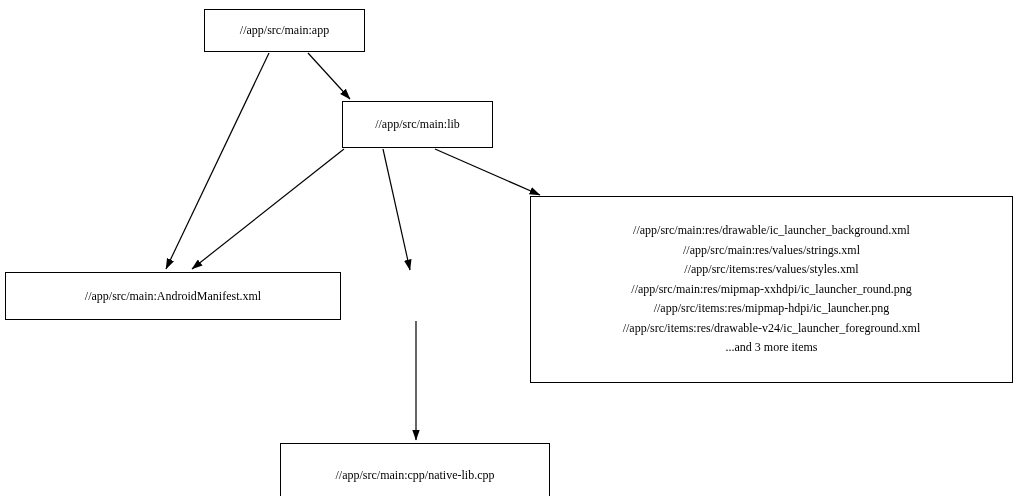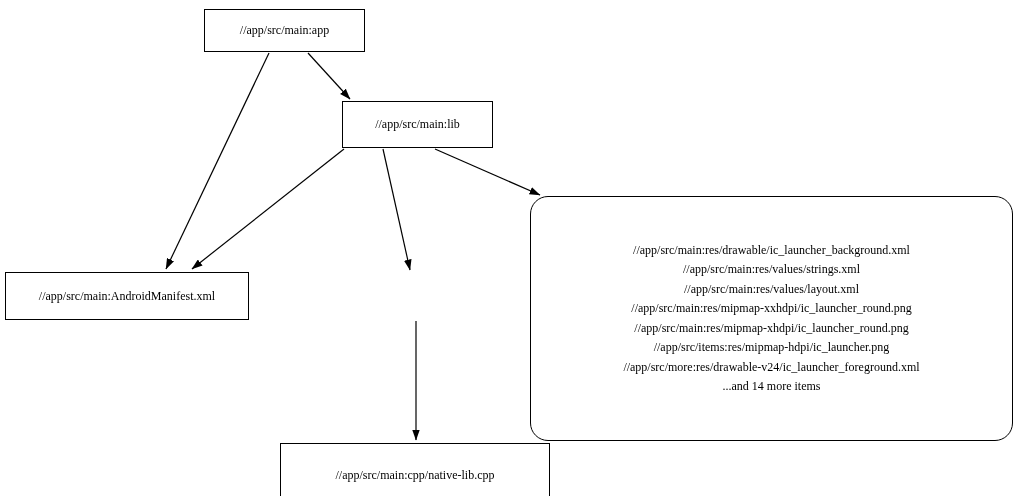--- a/index.html
+++ b/index.html
@@ -67,33 +67,32 @@
   </svg>
 
   <div class="node" style="left:204px; top:9px; width:161px; height:43px;">
     <span>//app/src/main:app</span>
   </div>
 
   <div class="node" style="left:302px; top:101px; width:151px; height:47px;margin-left:40px;">
     <span>//app/src/main:lib</span>
   </div>
 
-  <div class="node" style="left:5px; top:272px; width:244px; height:48px;">
+  <div class="node" style="left:5px; top:272px; width:336px; height:48px;">
     <span>//app/src/main:AndroidManifest.xml</span>
   </div>
 
 
-  <div class="node multiline" style="left:530px; top:196px; width:483px; height:245px;border-radius:18px;">
+  <div class="node multiline" style="left:530px; top:196px; width:483px; height:187px;">
     <div>//app/src/main:res/drawable/ic_launcher_background.xml</div>
     <div>//app/src/main:res/values/strings.xml</div>
-    <div>//app/src/main:res/values/layout.xml</div>
+    <div>//app/src/items:res/values/styles.xml</div>
     <div>//app/src/main:res/mipmap-xxhdpi/ic_launcher_round.png</div>
-    <div>//app/src/main:res/mipmap-xhdpi/ic_launcher_round.png</div>
     <div>//app/src/items:res/mipmap-hdpi/ic_launcher.png</div>
-    <div>//app/src/more:res/drawable-v24/ic_launcher_foreground.xml</div>
-    <div>...and 14 more items</div>
+    <div>//app/src/items:res/drawable-v24/ic_launcher_foreground.xml</div>
+    <div>...and 3 more items</div>
   </div>
 
   <div class="node" style="left:280px; top:443px; width:270px; height:64px;align-items:center;">
     <span>//app/src/main:cpp/native-lib.cpp</span>
   </div>
 
 </div>
 
 </body></html>

